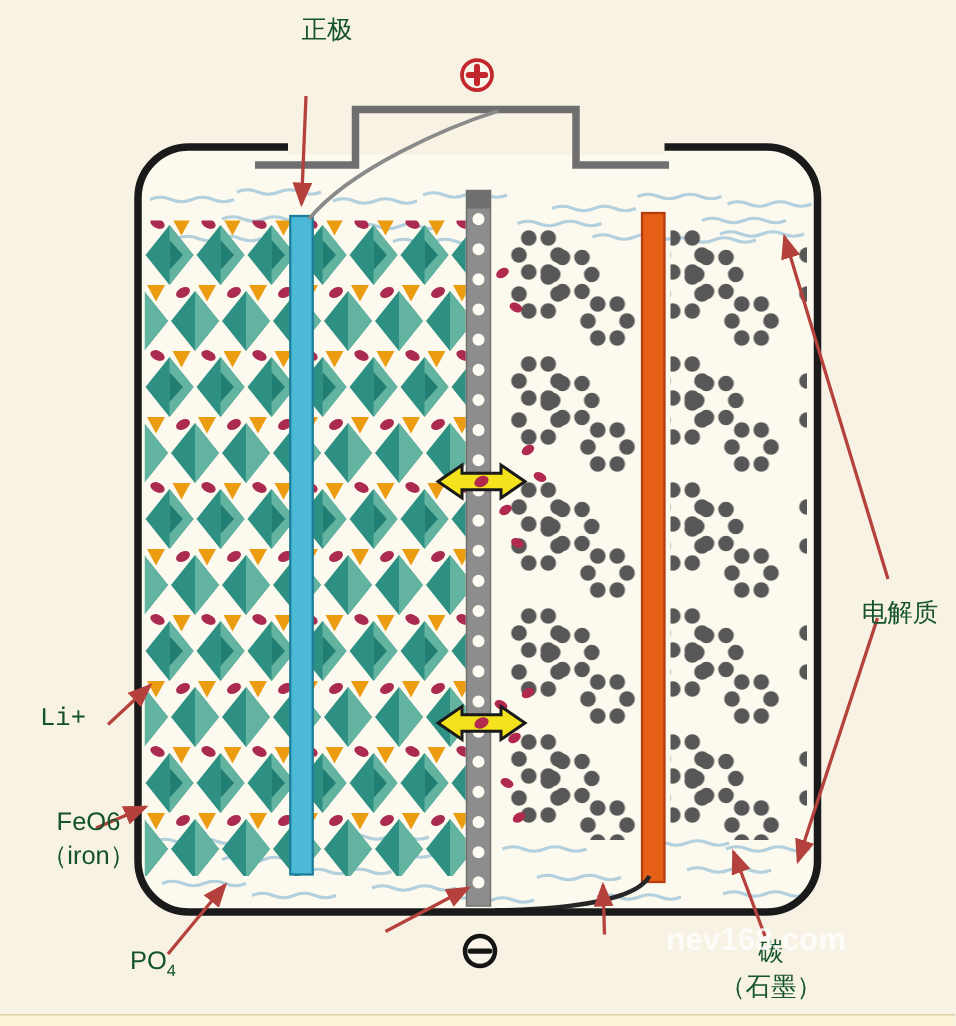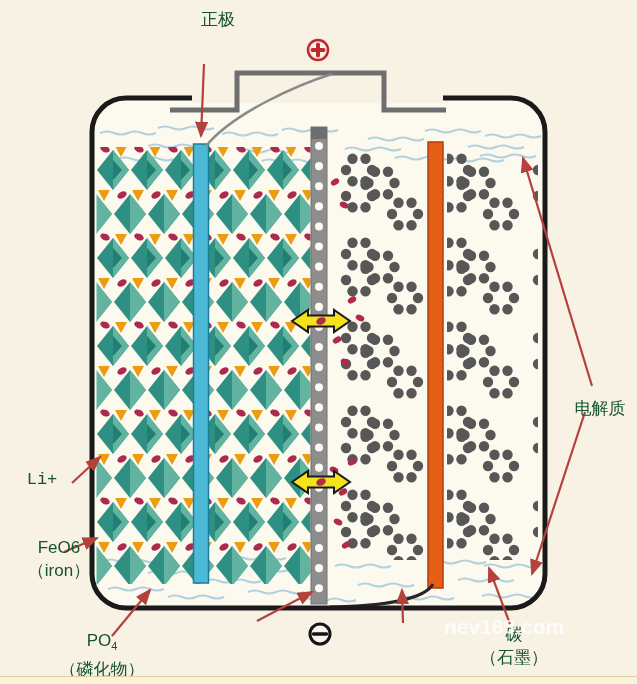--- a/index.html
+++ b/index.html
@@ -186,21 +186,20 @@
     <div>Li+</div>
   </div>
 
   <div class="lbl" style="left:0px;top:536px;width:70px;margin-left:24px;">
     <div>FeO6</div>
     <div>（iron）</div>
   </div>
 
   <div class="lbl" style="left:58px;top:629px;width:88px;">
     <div><span>PO</span><sub>4</sub></div>
-    <div>（磷化物）</div>
   </div>
 
 
 
   <div class="lbl" style="left:480px;top:623px;width:68px;">
     <div>碳</div>
     <div>（石墨）</div>
   </div>
 
   <div class="lbl" style="left:565px;top:397px;width:70px;">电解质</div>

